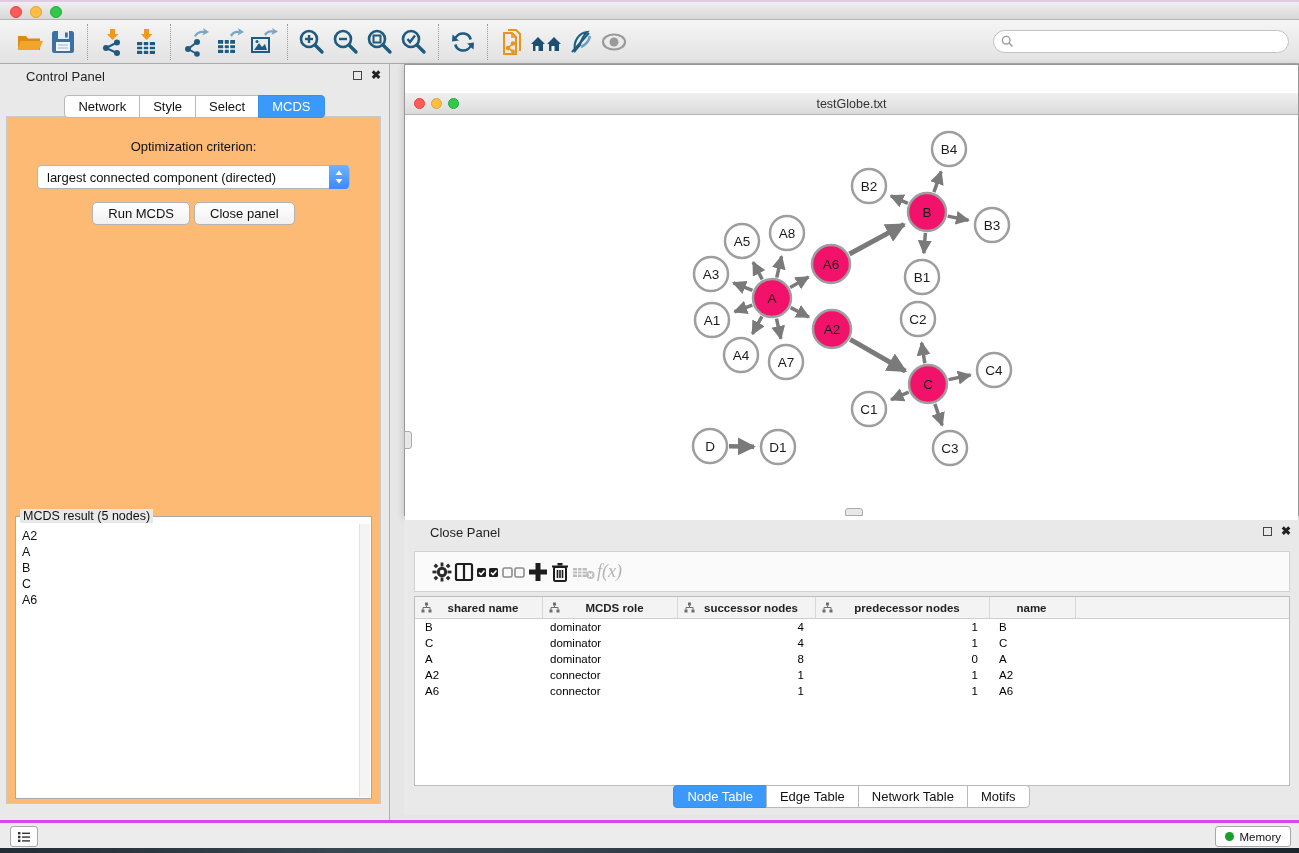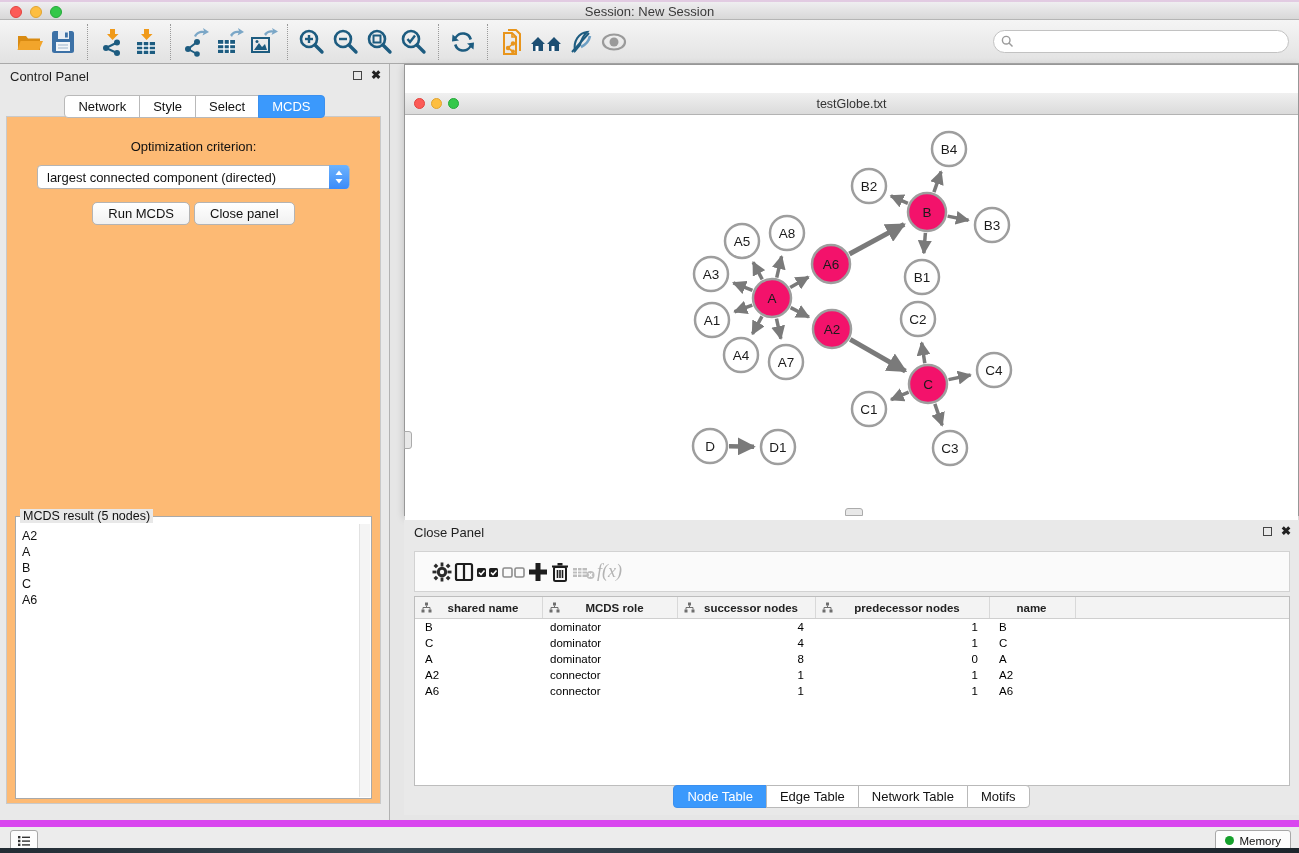--- a/index.html
+++ b/index.html
@@ -22,21 +22,21 @@
     display:flex; align-items:center; padding-left:12px; }
   .tb-icon { width:34px; height:34px; display:flex; align-items:center; justify-content:center; cursor:default; }
   .tb-sep { height:36px; border-left:1px dotted #9a9a9a; margin:0 7px; }
   .searchbox { position:absolute; right:10px; top:10px; width:296px; height:23px; background:#fff;
     border:1px solid #c2c2c2; border-radius:12px; display:flex; align-items:center; padding-left:7px; }
   .searchbox input { border:none; outline:none; flex:1; font-size:12px; background:transparent; margin-left:4px; }
 
   
   .control-panel { position:absolute; left:0; top:64px; width:390px; height:756px;
     background:#e9e9e9; border-right:1px solid #b2b2b2; }
-  .panel-header { position:absolute; left:0; top:5px; width:100%; height:22px; padding:0 10px;
+  .panel-header { position:absolute; left:16px; top:5px; width:100%; height:22px; padding:0 10px;
     font-size:13px; color:#1f1f1f; }
   .panel-controls { position:absolute; right:8px; top:6px; display:flex; gap:9px; align-items:center; }
   .float-box { width:9px; height:9px; border:1.5px solid #444; }
   .close-x { font-size:12px; font-weight:bold; color:#222; line-height:10px; }
   .cp-tabs { position:absolute; top:31px; left:0; width:100%; display:flex; justify-content:center; z-index:2; }
   .tab-btn { font-size:13px; padding:3px 13px; background:#fff; border:1px solid #b9b9b9; color:#111; margin-left:-1px; }
   .tab-btn:first-child { border-radius:4px 0 0 4px; margin-left:0; }
   .tab-btn:last-child { border-radius:0 4px 4px 0; }
   .tab-btn.selected { background:#3b99fc; border-color:#3b90ef; color:#fff; }
   .cp-body { position:absolute; left:6px; right:8px; top:52px; bottom:16px; border:1px solid #c9c9c9; background:#fdba74; }
@@ -82,21 +82,21 @@
   .c0{width:128px}.c1{width:135px}.c2{width:138px}.c3{width:174px}.c4{width:86px}
   .t-row { display:flex; height:16px; font-size:11.5px; color:#000; align-items:center; }
   .t-cell { overflow:hidden; white-space:nowrap; }
   .t-cell.c0 { padding-left:10px; }
   .t-cell.c1 { padding-left:7px; }
   .t-cell.c2, .t-cell.c3 { text-align:right; padding-right:12px; }
   .t-cell.c4 { padding-left:9px; }
   .tp-tabs { position:absolute; left:0; right:0; bottom:7px; display:flex; justify-content:center; }
 
   
-  .status-bar { position:absolute; left:0; top:820px; width:100%; height:28px; background:#ececec; border-top:7px solid #d946ef; }
+  .status-bar { position:absolute; left:0; top:820px; width:100%; height:28px; background:#ececec; border-top:3px solid #d946ef; }
   .list-btn { position:absolute; left:10px; top:3px; width:28px; height:21px; background:#fdfdfd;
     border:1px solid #a8a8a8; border-radius:3px; display:flex; align-items:center; justify-content:center; }
   .memory-btn { position:absolute; right:8px; top:3px; height:21px; background:#fdfdfd; border:1px solid #a8a8a8;
     border-radius:3px; display:flex; align-items:center; gap:5px; padding:0 9px; font-size:11.5px; color:#111; }
   .mem-dot { width:9px; height:9px; border-radius:50%; background:#16a02c; }
   .desktop-sliver { position:absolute; left:0; top:848px; width:100%; height:5px;
     background:linear-gradient(90deg,#232c34,#3a4a55 30%,#26303a 70%,#1d252c); }
 
   svg text { font-family:"Liberation Sans", sans-serif; }
 </style>
@@ -104,21 +104,20 @@
 <body>
 
 <div class="screen">
 
   <div class="titlebar">
     <div class="lights">
       <div class="light red"></div>
       <div class="light yellow"></div>
       <div class="light green"></div>
     </div>
-    <div class="title">Session: New Session</div>
   </div>
 
   <div class="toolbar">
     <div class="tb-icon">
       <svg width="30" height="30" viewBox="0 0 30 30">
           <path d="M4 9 L12 9 L14 11.5 L26 11.5 L26 23 L4 23 Z" fill="#d98b12"></path>
           <path d="M6.5 14 L29 14 L25 23 L3.5 23 Z" fill="#f2a52b"></path>
         </svg>
     </div>
     <div class="tb-icon">

